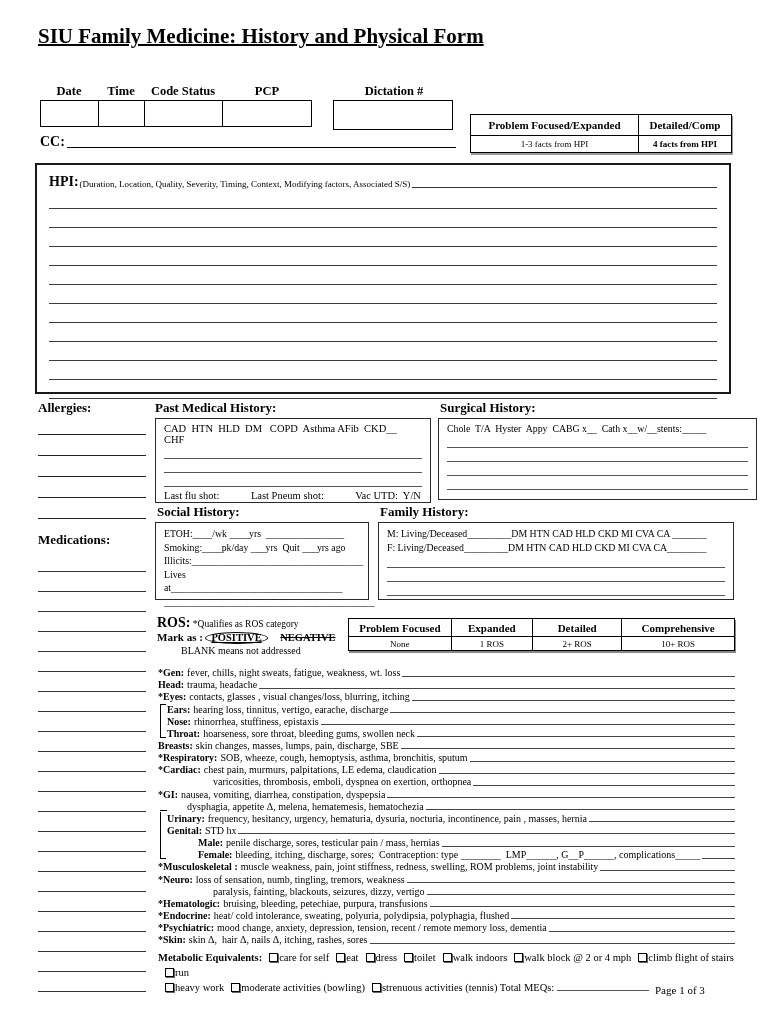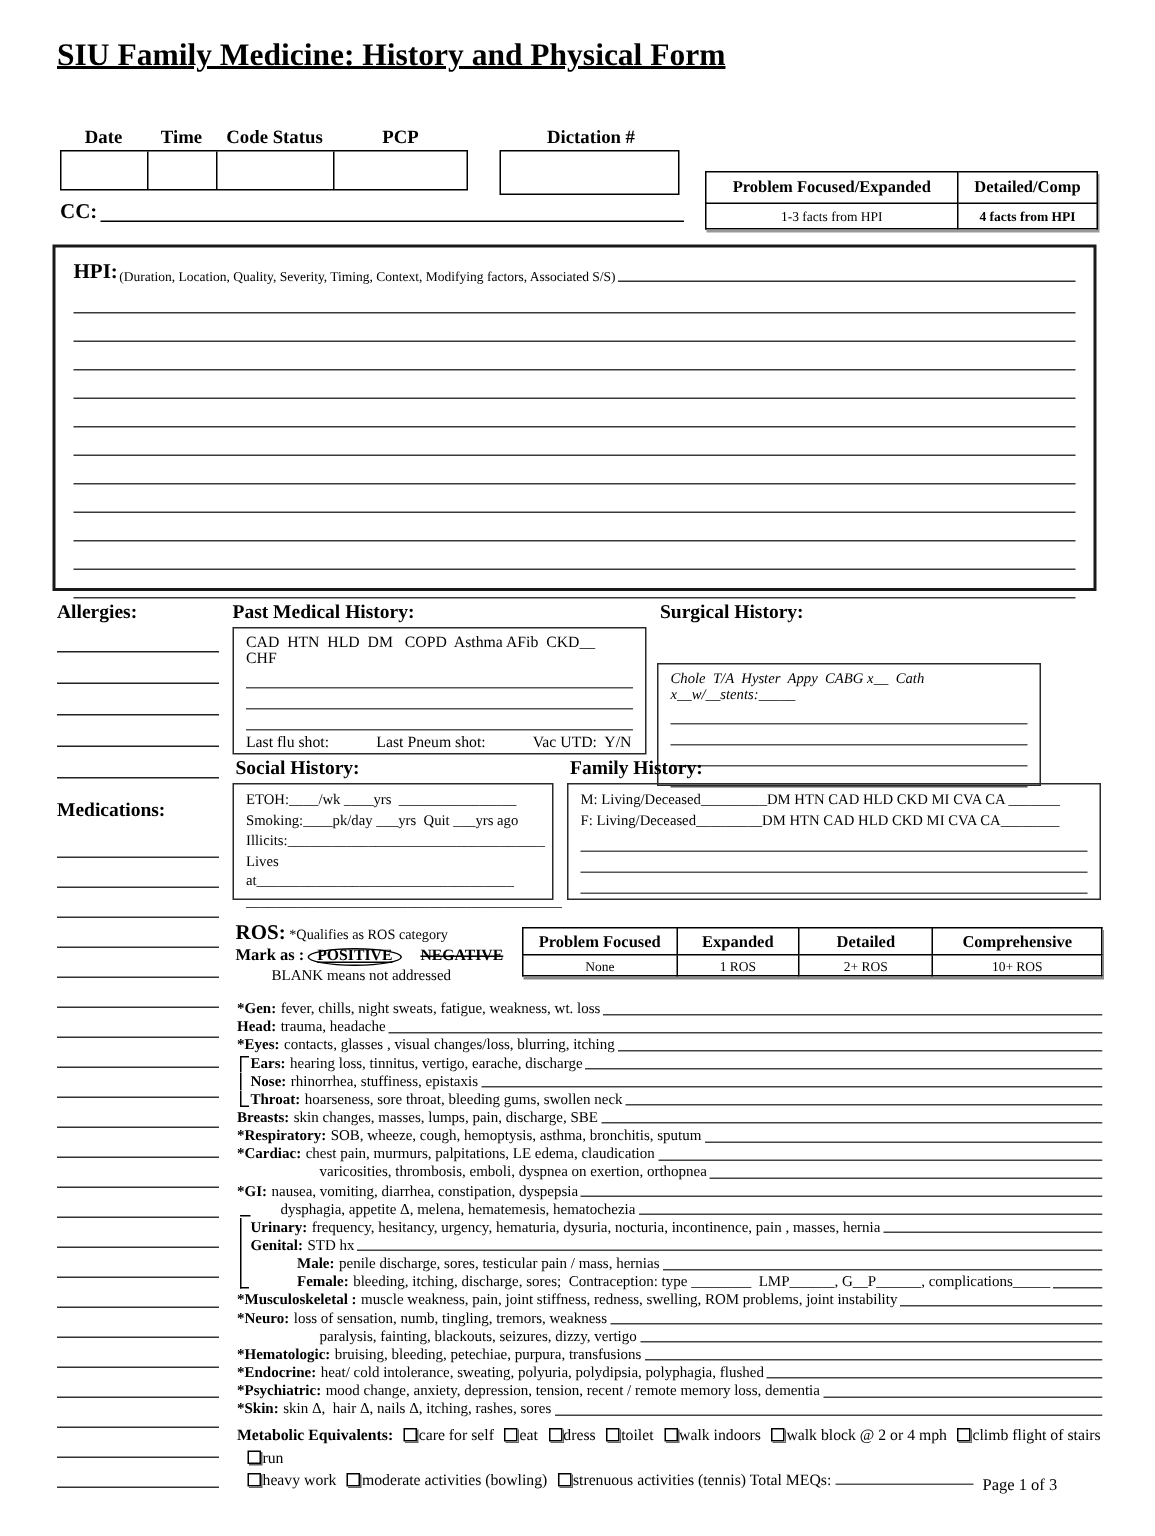--- a/index.html
+++ b/index.html
@@ -51,21 +51,21 @@
   .alg-lines{position:absolute;left:38px;top:414px;width:108px;}
   .alg-lines .uline{height:20px;border-bottom:1.6px solid #222;}
   .med-lines{position:absolute;left:38px;top:552px;width:108px;}
   .med-lines .uline{height:19px;border-bottom:1.4px solid #333;}
 
   
   .hbox{position:absolute;box-sizing:border-box;border:1.8px solid #2a2a2a;padding:4px 8px;}
   .pmh-box{left:155px;top:418px;width:276px;height:85px;font-size:10.5px;}
   .pmh-box .uline{height:13px;border-bottom:1px solid #555;}
   .pmh-foot{margin-top:3px;}
-  .surg-box{left:438px;top:442px;width:256px;height:82px;font-size:9.8px;font-style:italic;}
+  .surg-box{left:438px;top:418px;width:319px;height:82px;font-size:9.8px;}
   .surg-box .uline{height:13px;border-bottom:1px solid #555;}
   .soc-box{left:155px;top:522px;width:214px;height:78px;font-size:9.8px;line-height:13.5px;}
   .fam-box{left:378px;top:522px;width:356px;height:78px;font-size:9.8px;line-height:13.5px;}
   .fam-box .uline{height:13px;border-bottom:1px solid #555;}
 
   
   .ros-intro{position:absolute;left:157px;top:616px;width:190px;font-size:9.5px;line-height:13px;}
   .ros-intro .big{font-size:14px;font-weight:bold;}
   .pos{font-weight:bold;text-decoration:underline;border:1.4px solid #000;border-radius:50%;
        padding:0 5px;display:inline-block;line-height:10px;}

